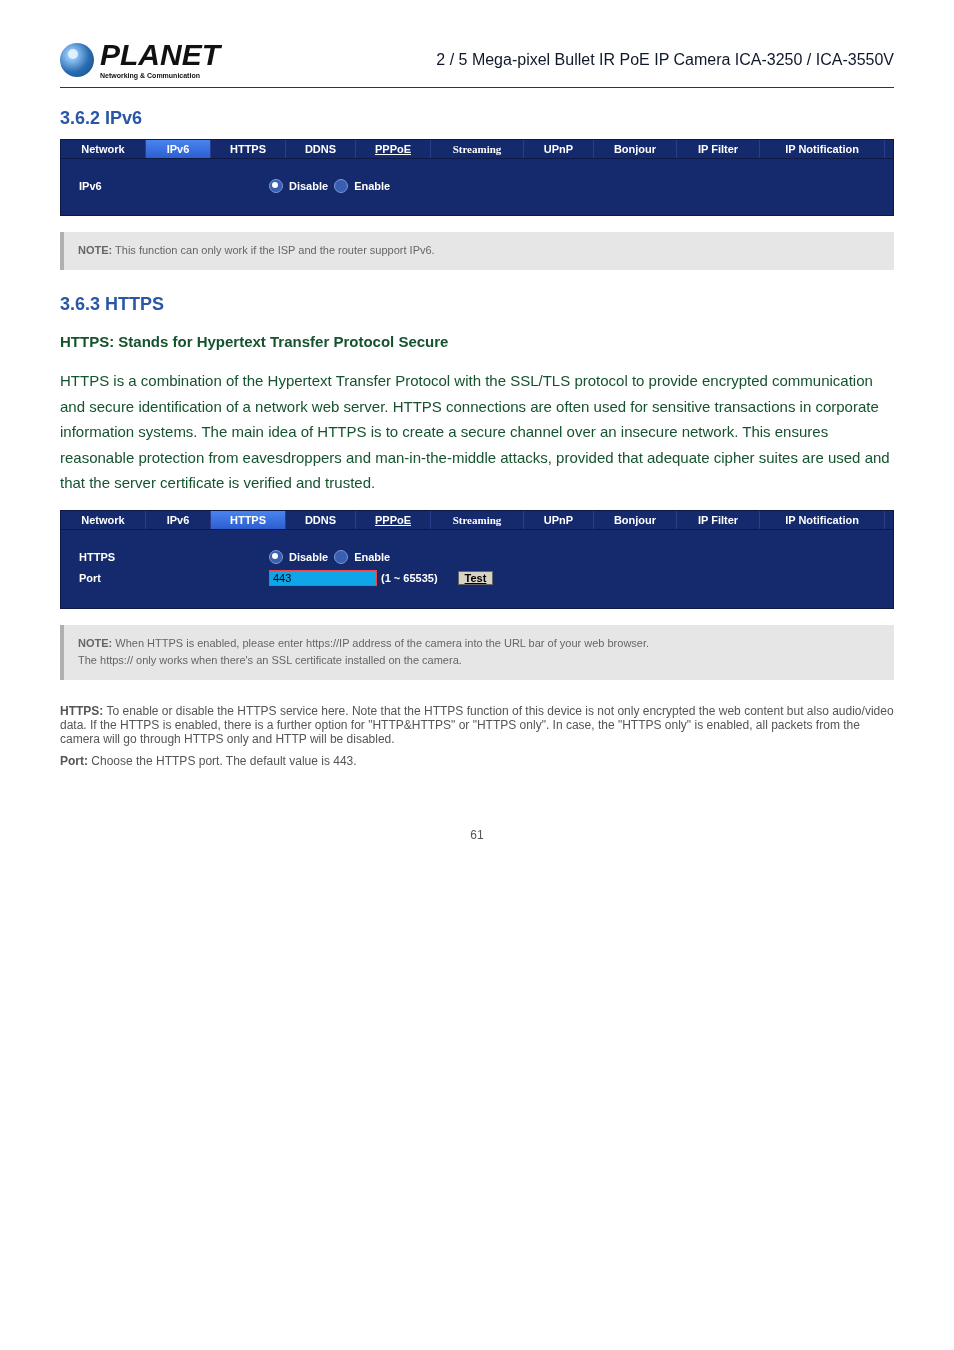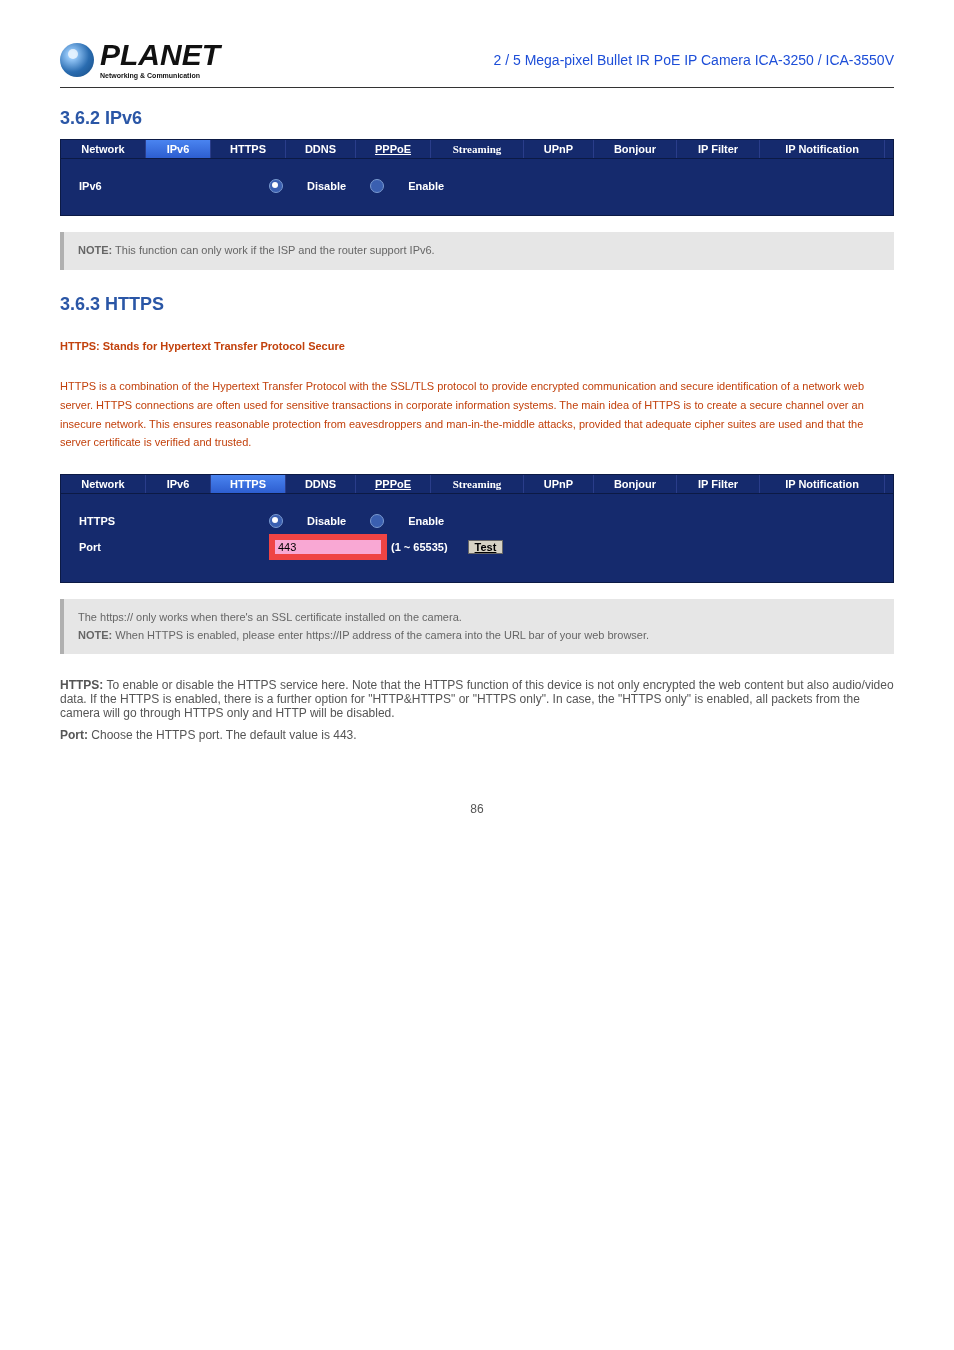--- a/index.html
+++ b/index.html
@@ -56,22 +56,22 @@
     color: #111;
   }
   .logo-sub {
     font-size: 7px;
     font-weight: bold;
     color: #111;
     margin-top: 2px;
   }
   .doc-title {
     margin-left: auto;
-    font-size: 14px;
-    color: #1d4ed8;
+    font-size: 16px;
+    color: #0f172a;
   }
   .section-title {
     font-size: 18px;
     font-weight: bold;
     color: #2a56a6;
     margin: 20px 0 10px 0;
   }
   .panel-wrap {
     margin: 8px 0 16px 0;
   }
@@ -118,46 +118,46 @@
     display: flex;
     align-items: center;
     margin: 6px 0;
   }
   .field-label {
     width: 190px;
   }
   .radio-group {
     display: flex;
     align-items: center;
-    gap: 24px;
+    gap: 6px;
   }
   .radio {
     width: 12px;
     height: 12px;
     border-radius: 50%;
     background: #3a5fb0;
     border: 1px solid #7a9ad0;
     display: inline-block;
     position: relative;
   }
   .radio.checked::after {
     content: "";
     position: absolute;
     top: 2px; left: 2px;
     width: 6px; height: 6px;
     border-radius: 50%;
     background: #fff;
   }
   .text-input {
-    background: #f9a8d4;
+    background: #0ea5e9;
     color: #000;
     font-size: 11px;
     padding: 1px 3px;
     width: 100px;
-    border: 6px solid #ef4444;
+    border: 1px solid #ef4444;
     font-weight: normal;
     font-family: inherit;
   }
   .btn-test {
     background: #d6d2c4;
     border: 1px solid #666;
     color: #000;
     font-size: 11px;
     padding: 0 6px;
     margin-left: 16px;
@@ -174,24 +174,24 @@
     padding: 10px 14px;
     font-size: 11px;
     color: #666;
     line-height: 1.6;
     margin: 12px 0 24px 0;
   }
   .notebox .note-label {
     font-weight: bold;
   }
   .body-text {
-    font-size: 11px;
-    color: #c2410c;
+    font-size: 15px;
+    color: #14532d;
     line-height: 1.7;
-    margin: 22px 0;
+    margin: 14px 0;
   }
   .field-desc {
     font-size: 12px;
     color: #555;
     margin: 8px 0;
   }
   .field-desc b {
     font-weight: bold;
   }
 </style>
@@ -278,28 +278,28 @@
       <div class="field-row">
         <div class="field-label">Port</div>
         <input class="text-input" value="443" style="">
         <span class="range-note">(1 ~ 65535)</span>
         <span class="btn-test">Test</span>
       </div>
     </div>
   </div>
 
   <div class="notebox">
-    <div>The https:// only works when there's an SSL certificate installed on the camera.</div>
     <div>
       <span class="note-label">NOTE:</span>
       <span>When HTTPS is enabled, please enter https://IP address of the camera into the URL bar of your web browser.</span>
     </div>
+    <div>The https:// only works when there's an SSL certificate installed on the camera.</div>
   </div>
 
   <div class="field-desc">
     <b>HTTPS:</b><span> To enable or disable the HTTPS service here. Note that the HTTPS function of this device is not only encrypted the web content but also audio/video data. If the HTTPS is enabled, there is a further option for "HTTP&amp;HTTPS" or "HTTPS only". In case, the "HTTPS only" is enabled, all packets from the camera will go through HTTPS only and HTTP will be disabled.</span>
   </div>
   <div class="field-desc">
     <b>Port:</b><span> Choose the HTTPS port. The default value is 443.</span>
   </div>
 
-  <div style="text-align:center;margin-top:60px;font-size:12px;color:#555;">86</div>
+  <div style="text-align:center;margin-top:60px;font-size:12px;color:#555;">61</div>
 </div>
 
 </body></html>

